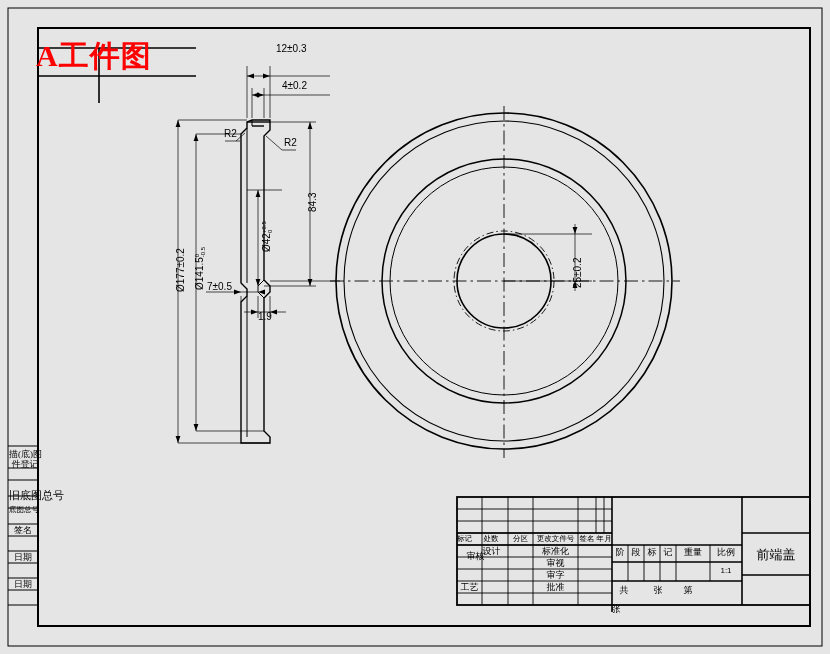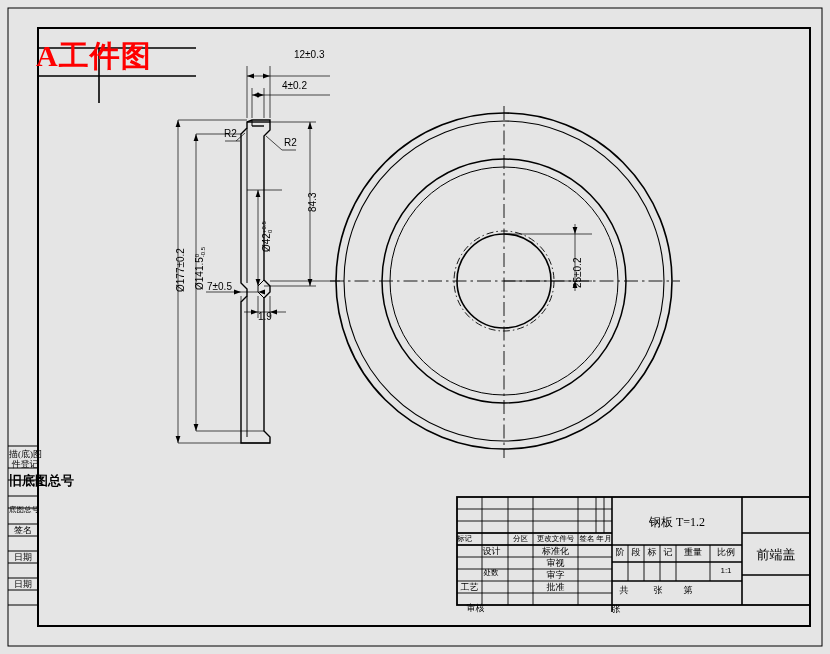--- a/index.html
+++ b/index.html
@@ -250,21 +250,21 @@
       </g>
     </g>
 
     <g stroke="#000" stroke-width="1.6">
       <line x1="612" y1="605" x2="612" y2="612"></line>
     </g>
   </svg>
 
   <div class="ttl" style="left:36px;top:36px;">A工件图</div>
 
-  <div class="dim" style="left:276px;top:50px;margin-left:18px;">12±0.3</div>
+  <div class="dim" style="left:276px;top:44px;">12±0.3</div>
   <div class="dim" style="left:282px;top:81px;">4±0.2</div>
 
   <div class="dim" style="left:224px;top:129px;">R2</div>
   <div class="dim" style="left:284px;top:138px;">R2</div>
 
   <div class="dimv" style="left:308px;top:212px;">84.3</div>
 
   <div class="dimv" style="left:261px;top:252px;">
     <span>Ø42</span><span class="tolstack"><span>+0.5</span><br><span>0</span></span>
   </div>
@@ -277,48 +277,47 @@
 
   <div class="dim" style="left:207px;top:282px;">7±0.5</div>
 
   <div class="dim" style="left:258px;top:312px;">1.9</div>
 
   <div class="dimv" style="left:573px;top:288px;">25±0.2</div>
 
   <div class="cn" style="left:9px;top:449px;width:32px;line-height:1.15;">
     <span>描(底)图</span><br><span>件登记</span>
   </div>
-  <div class="cn" style="left:9px;top:474px;width:28px;font-size:13px;font-weight:bold;">旧底图总号</div>
+  <div class="cn" style="left:9px;top:490px;width:28px;font-size:11px;">旧底图总号</div>
   <div class="cn" style="left:9px;top:498px;width:28px;font-size:7.5px;margin-top:8px;">底图总号</div>
   <div class="cn" style="left:9px;top:526px;width:28px;">签名</div>
   <div class="cn" style="left:9px;top:553px;width:28px;">日期</div>
   <div class="cn" style="left:9px;top:580px;width:28px;">日期</div>
 
   <div class="cn" style="left:457px;top:535px;width:15px;font-size:7.5px;">标记</div>
-  <div class="cn" style="left:482px;top:535px;width:18px;font-size:7.5px;margin-top:34px;">处数</div>
+  <div class="cn" style="left:482px;top:535px;width:18px;font-size:7.5px;">处数</div>
   <div class="cn" style="left:508px;top:535px;width:25px;font-size:7.5px;">分区</div>
   <div class="cn" style="left:533px;top:535px;width:45px;font-size:7.5px;">更改文件号</div>
   <div class="cn" style="left:578px;top:535px;width:18px;font-size:7.5px;">签名</div>
   <div class="cn" style="left:596px;top:535px;width:8px;font-size:7.5px;">年</div>
   <div class="cn" style="left:604px;top:535px;width:8px;font-size:7.5px;">月</div>
   <div class="cn" style="left:606px;top:535px;width:10px;font-size:7.5px;opacity:0;">日</div>
 
   <div class="cn" style="left:457px;top:547px;width:25px;padding-left:22px;">设计</div>
   <div class="cn" style="left:533px;top:547px;width:45px;">标准化</div>
 
   <div class="cn" style="left:457px;top:559px;width:25px;"></div>
   <div class="cn" style="left:533px;top:559px;width:45px;">审视</div>
 
-  <div class="cn" style="left:457px;top:604px;width:37px;">审核</div>
+  <div class="cn" style="left:457px;top:552px;width:37px;">审核</div>
   <div class="cn" style="left:533px;top:571px;width:45px;">审字</div>
 
   <div class="cn" style="left:457px;top:583px;width:25px;">工艺</div>
   <div class="cn" style="left:533px;top:583px;width:45px;">批准</div>
 
-  <div class="mat" style="position:absolute;left:612px;top:514px;width:130px;text-align:center;">钢板  T=1.2</div>
 
   <div class="cn" style="left:612px;top:548px;width:16px;">阶</div>
   <div class="cn" style="left:628px;top:548px;width:16px;">段</div>
   <div class="cn" style="left:644px;top:548px;width:16px;">标</div>
   <div class="cn" style="left:660px;top:548px;width:16px;">记</div>
   <div class="cn" style="left:676px;top:548px;width:34px;">重量</div>
   <div class="cn" style="left:710px;top:548px;width:32px;">比例</div>
 
   <div class="cn" style="left:710px;top:567px;width:32px;font-family:'Liberation Sans',sans-serif;font-size:8px;">1:1</div>
 

